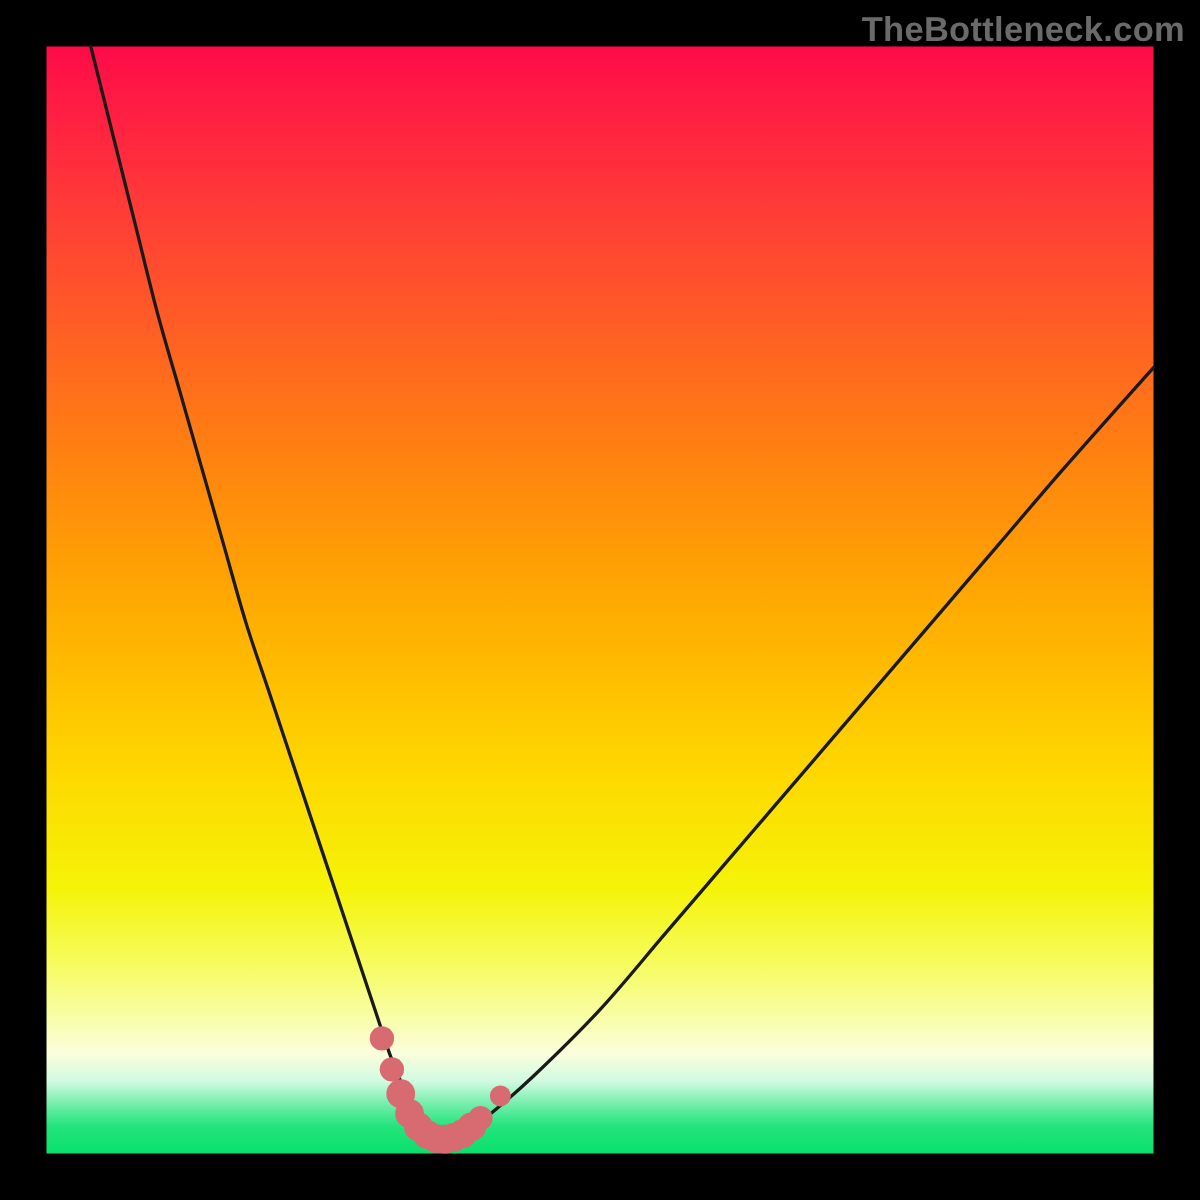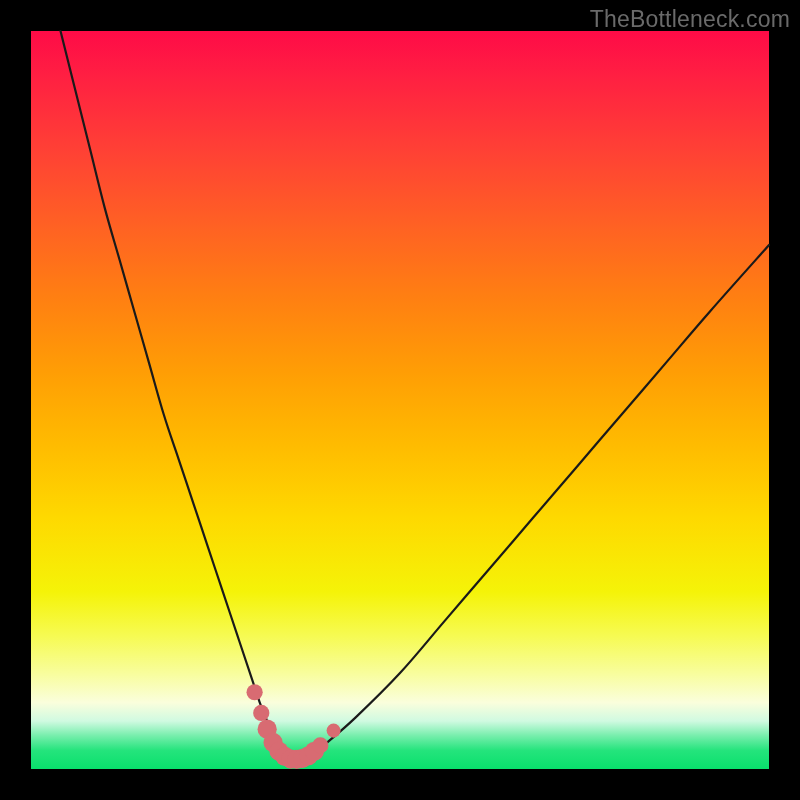--- a/index.html
+++ b/index.html
@@ -44,21 +44,21 @@
       #76eeac 95.5%,
       #24e47c 97.5%,
       #09e06c 100%
     );
   }
   .watermark {
     position: absolute;
     top: 6px;
     right: 10px;
     font-size: 23px;
-    font-weight: 400;
+    font-weight: 700;
     color: #6a6a6a;
     letter-spacing: 0.2px;
   }
   svg.curve {
     position: absolute;
     left: 0;
     top: 0;
     width: 738px;
     height: 738px;
     overflow: visible;

